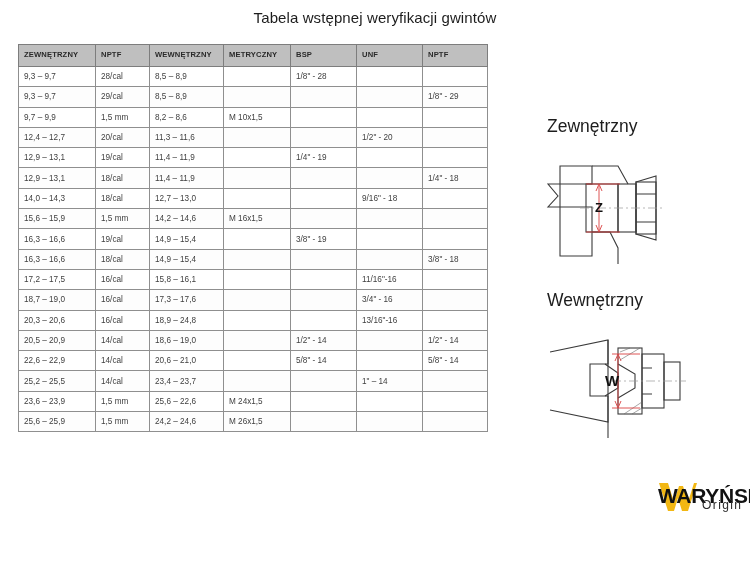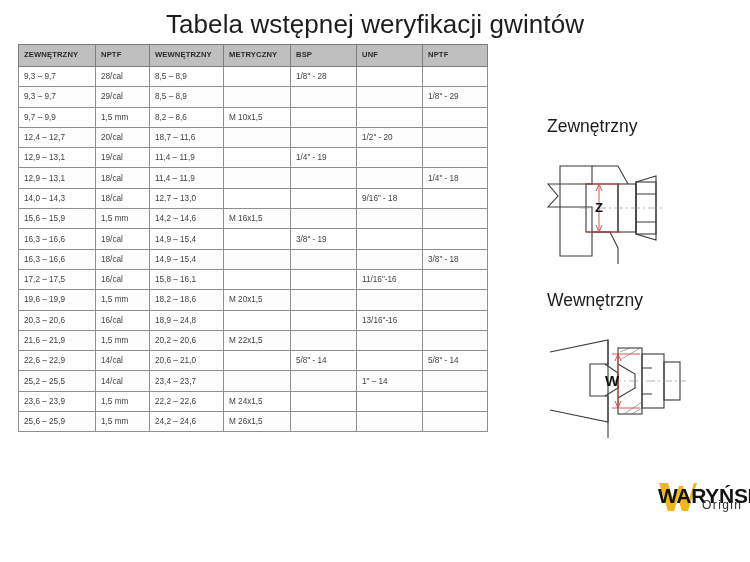--- a/index.html
+++ b/index.html
@@ -14,21 +14,21 @@
     position: relative;
     overflow: hidden;
     color: #2b2b2b;
   }
   #page-title {
     position: absolute;
     left: 0;
     top: 9px;
     width: 750px;
     text-align: center;
-    font-size: 26px;
+    font-size: 15px;
     font-weight: 400;
     letter-spacing: 0.1px;
     color: #1d1d1d;
   }
   
   #thread-table-wrap {
     position: absolute;
     left: 18px;
     top: 44px;
     width: 449px;
@@ -176,21 +176,21 @@
           <td>1,5 mm</td>
           <td>8,2 – 8,6</td>
           <td>M 10x1,5</td>
           <td></td>
           <td></td>
           <td></td>
         </tr>
         <tr>
           <td>12,4 – 12,7</td>
           <td>20/cal</td>
-          <td>18,7 – 11,6</td>
+          <td>11,3 – 11,6</td>
           <td></td>
           <td></td>
           <td>1/2" - 20</td>
           <td></td>
         </tr>
         <tr>
           <td>12,9 – 13,1</td>
           <td>19/cal</td>
           <td>11,4 – 11,9</td>
           <td></td>
@@ -246,45 +246,45 @@
         <tr>
           <td>17,2 – 17,5</td>
           <td>16/cal</td>
           <td>15,8 – 16,1</td>
           <td></td>
           <td></td>
           <td>11/16"-16</td>
           <td></td>
         </tr>
         <tr>
-          <td>19,6 – 19,9</td>
-          <td>1,5 mm</td>
-          <td>18,2 – 18,6</td>
-          <td>M 20x1,5</td>
-          <td></td>
-          <td></td>
+          <td>18,7 – 19,0</td>
+          <td>16/cal</td>
+          <td>17,3 – 17,6</td>
+          <td></td>
+          <td></td>
+          <td>3/4" - 16</td>
           <td></td>
         </tr>
         <tr>
           <td>20,3 – 20,6</td>
           <td>16/cal</td>
           <td>18,9 – 24,8</td>
           <td></td>
           <td></td>
           <td>13/16"-16</td>
           <td></td>
         </tr>
         <tr>
-          <td>21,6 – 21,9</td>
-          <td>1,5 mm</td>
-          <td>20,2 – 20,6</td>
-          <td>M 22x1,5</td>
-          <td></td>
-          <td></td>
-          <td></td>
+          <td>20,5 – 20,9</td>
+          <td>14/cal</td>
+          <td>18,6 – 19,0</td>
+          <td></td>
+          <td>1/2" - 14</td>
+          <td></td>
+          <td>1/2" - 14</td>
         </tr>
         <tr>
           <td>22,6 – 22,9</td>
           <td>14/cal</td>
           <td>20,6 – 21,0</td>
           <td></td>
           <td>5/8" - 14</td>
           <td></td>
           <td>5/8" - 14</td>
         </tr>
@@ -293,21 +293,21 @@
           <td>14/cal</td>
           <td>23,4 – 23,7</td>
           <td></td>
           <td></td>
           <td>1" – 14</td>
           <td></td>
         </tr>
         <tr>
           <td>23,6 – 23,9</td>
           <td>1,5 mm</td>
-          <td>22,2 – 22,6</td>
+          <td>25,6 – 22,6</td>
           <td>M 24x1,5</td>
           <td></td>
           <td></td>
           <td></td>
         </tr>
         <tr>
           <td>25,6 – 25,9</td>
           <td>1,5 mm</td>
           <td>24,2 – 24,6</td>
           <td>M 26x1,5</td>

